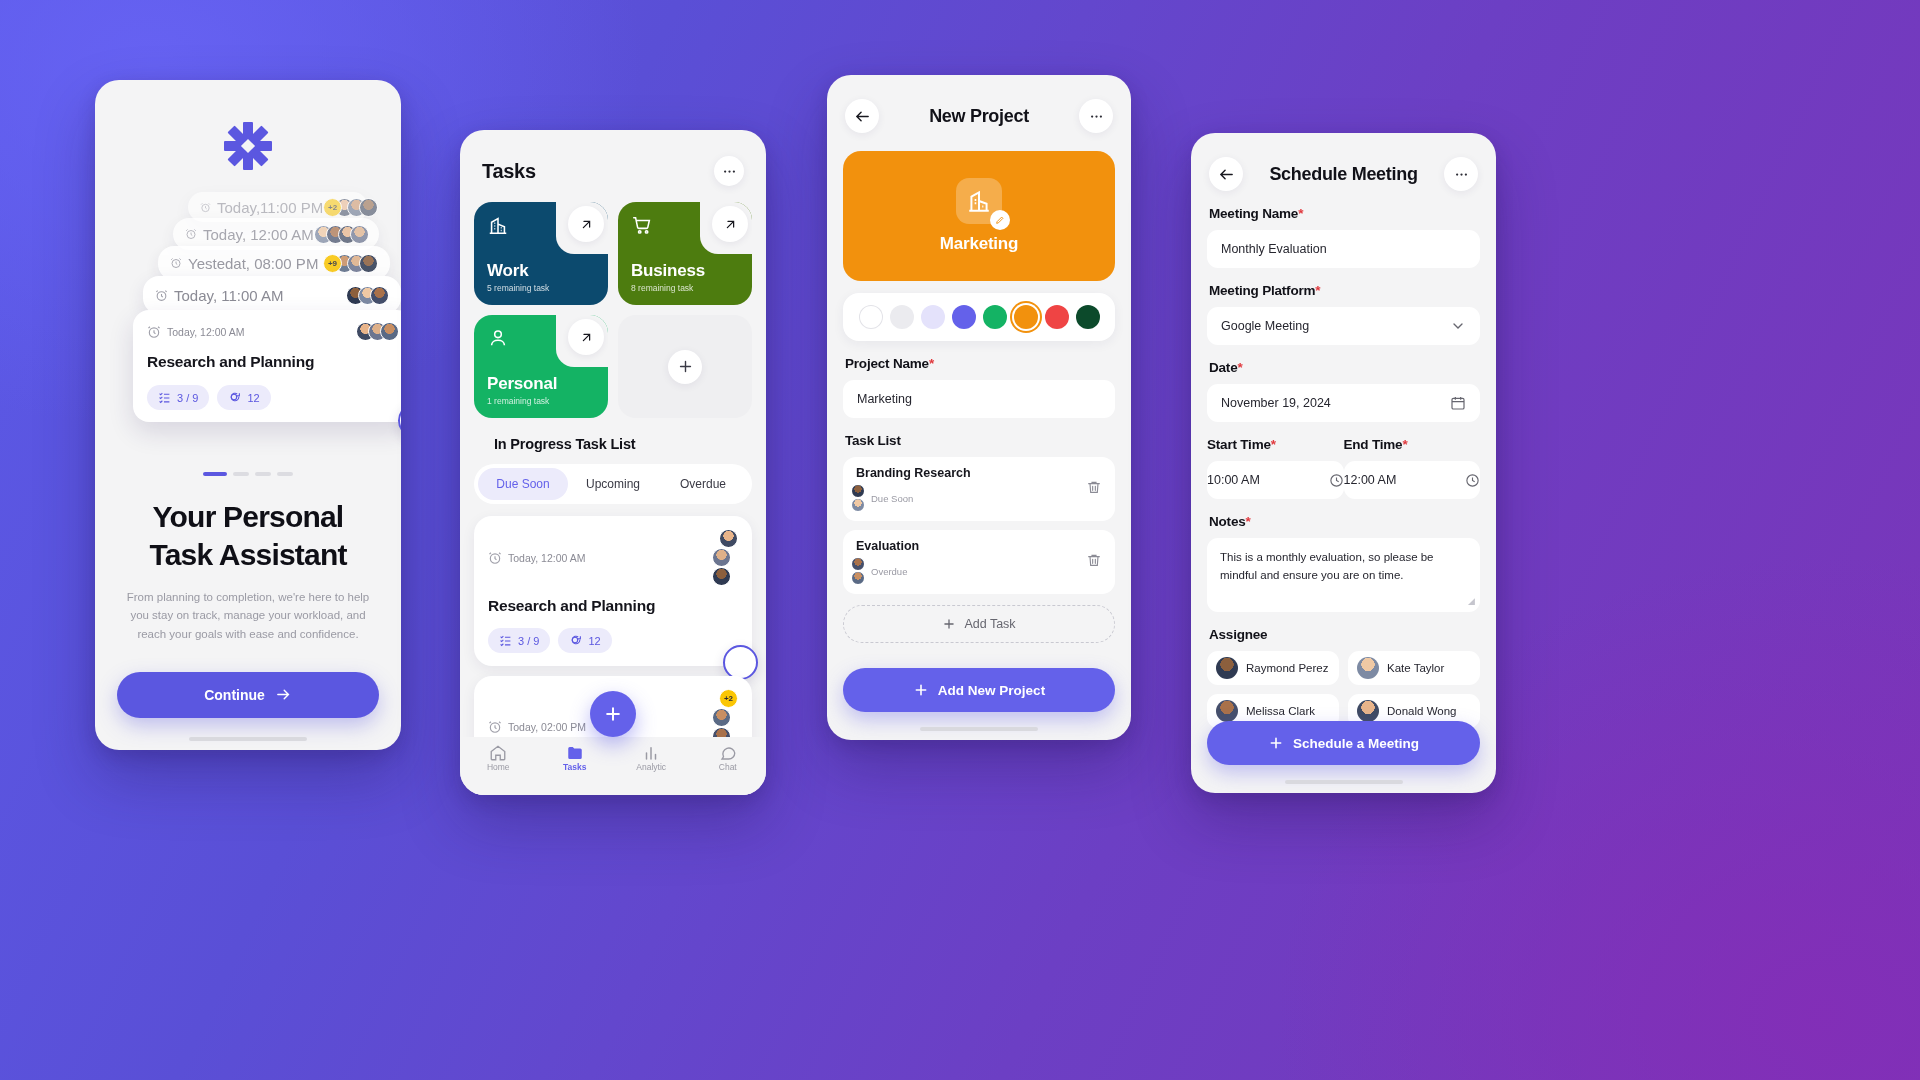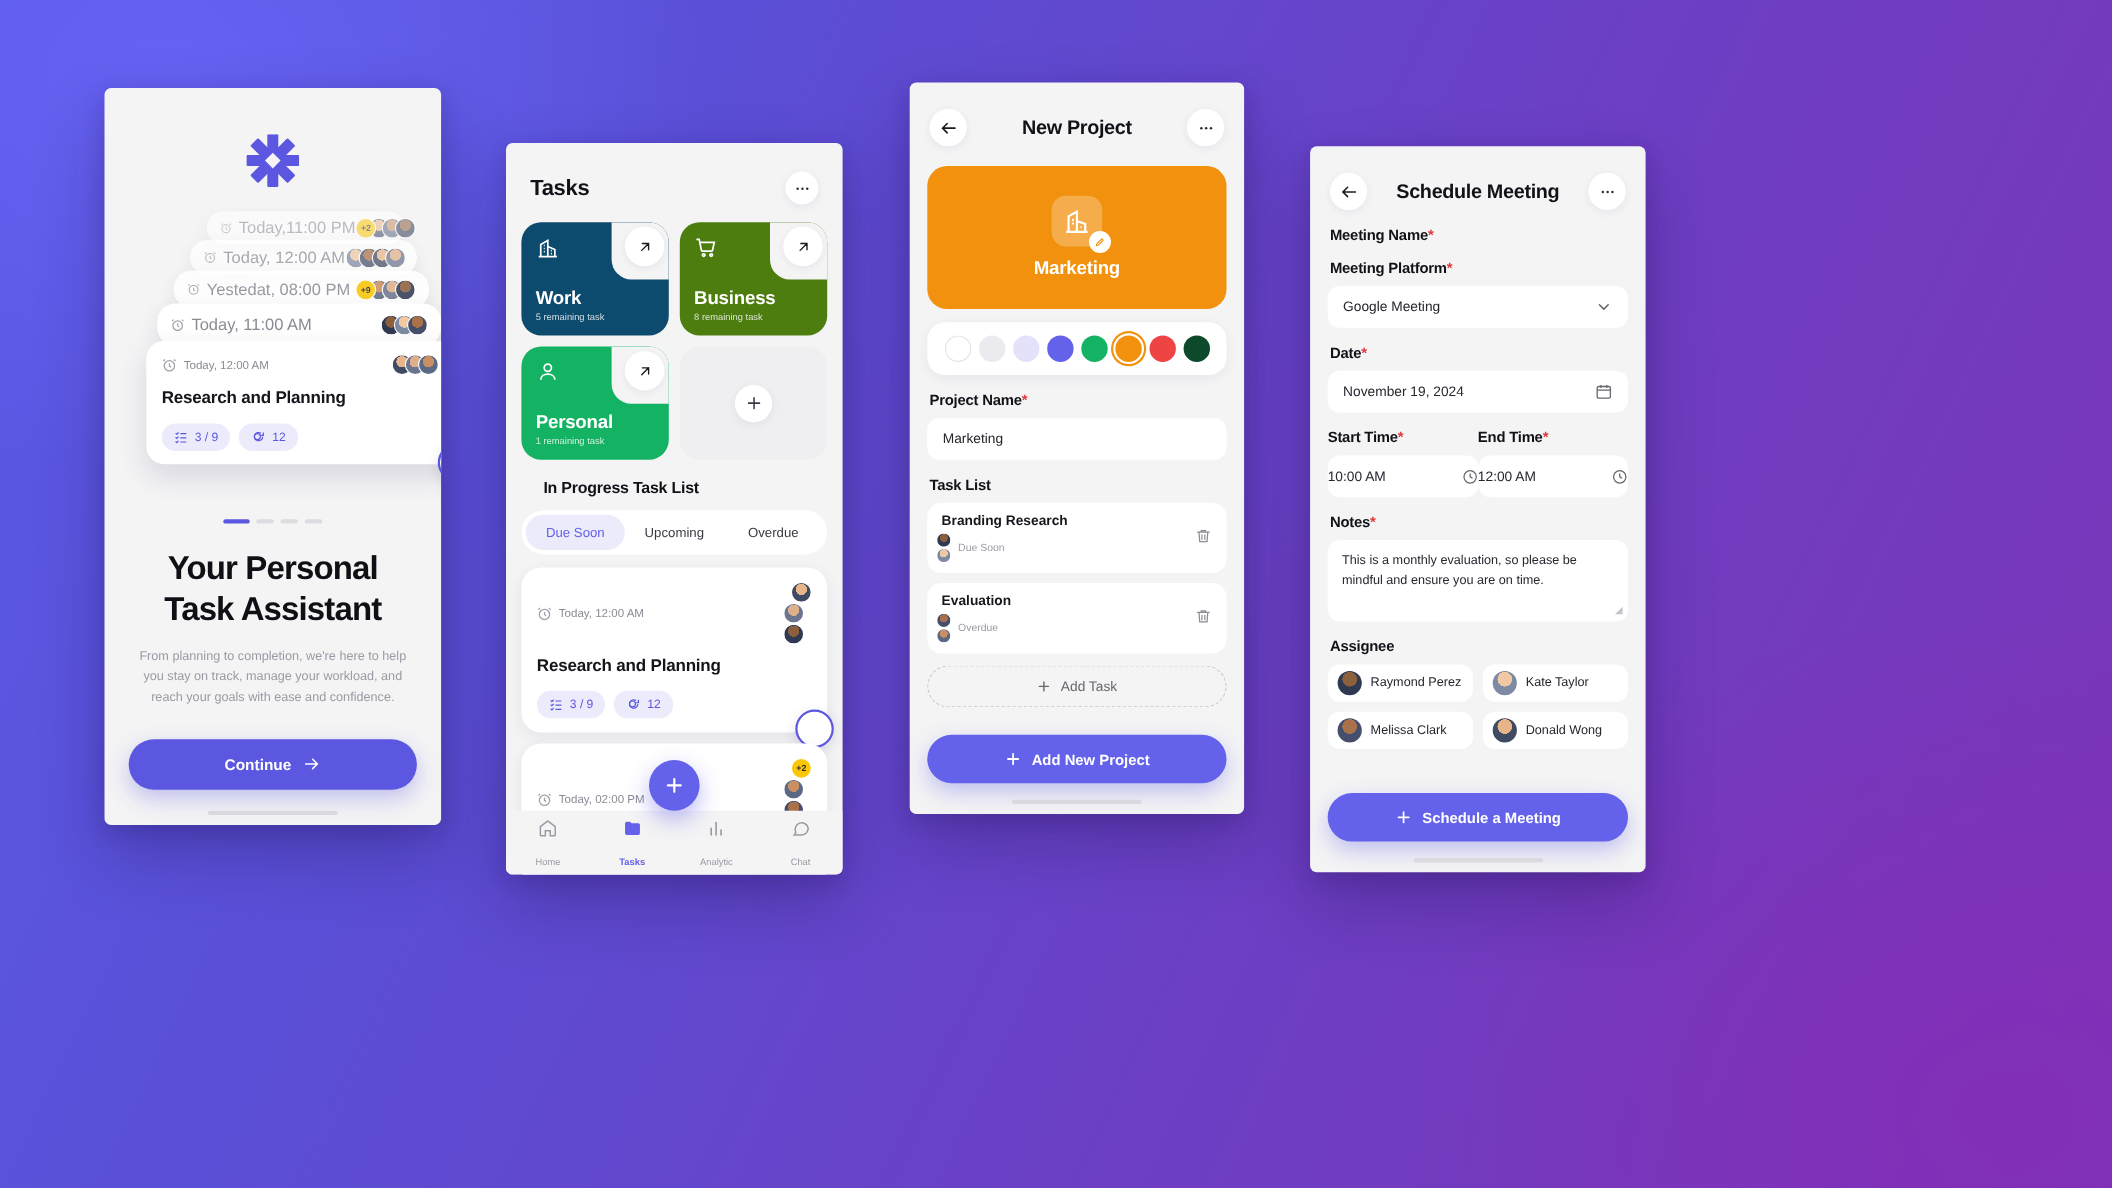--- a/index.html
+++ b/index.html
@@ -14,21 +14,21 @@
     background:
       radial-gradient(ellipse 700px 520px at 8% 6%, rgba(104,100,245,0.85) 0%, rgba(104,100,245,0) 70%),
       radial-gradient(ellipse 760px 640px at 95% 94%, rgba(131,46,183,0.9) 0%, rgba(131,46,183,0) 72%);
     pointer-events: none;
   }
 
   
   .phone {
     position: absolute;
     background: #f4f4f5;
-    border-radius: 6px;
+    border-radius: 24px;
     box-shadow: 0 28px 60px rgba(32,18,82,0.30), 0 6px 18px rgba(32,18,82,0.18);
     overflow: hidden;
   }
   #phone1 { left: 95px;   top: 80px;  width: 306px; height: 670px; }
   #phone2 { left: 460px;  top: 130px; width: 306px; height: 665px; }
   #phone3 { left: 827px;  top: 75px;  width: 304px; height: 665px; }
   #phone4 { left: 1191px; top: 133px; width: 305px; height: 660px; }
 
   .home-ind {
     position: absolute; bottom: 9px; left: 50%; transform: translateX(-50%);
@@ -154,21 +154,21 @@
   .fab {
     position:absolute; left:50%; transform:translateX(-50%); bottom: 58px;
     width: 46px; height: 46px; border-radius:50%; background:#6461ea;
     display:flex; align-items:center; justify-content:center;
     box-shadow: 0 8px 20px rgba(100,97,234,.45); z-index: 30;
   }
   .navbar {
     position:absolute; left:0; right:0; bottom:0; height: 58px; background:#f4f4f5;
     display:flex; align-items:flex-start; padding-top: 7px; z-index: 20;
   }
-  .navbar .ni { flex:1; display:flex; flex-direction:column; align-items:center; gap:16px; }
+  .navbar .ni { flex:1; display:flex; flex-direction:column; align-items:center; gap:0; }
   .navbar .ni span { font-size:8.5px; color:#9a9aa4; }
   .navbar .ni.on span { color:#6461ea; font-weight:600; }
 
   
   .hdr { display:flex; align-items:center; padding: 24px 18px 0; }
   .hdr h1 { flex:1; text-align:center; font-size:18px; font-weight:600; color:#111118; letter-spacing:-.3px; }
   .iconbtn {
     width:34px; height:34px; border-radius:50%; background:#fff;
     display:flex; align-items:center; justify-content:center; flex:none;
     box-shadow: 0 2px 8px rgba(40,30,90,.07);
@@ -690,20 +690,23 @@
           <circle cx="5" cy="12" r="1.8"></circle>
           <circle cx="12" cy="12" r="1.8"></circle>
           <circle cx="19" cy="12" r="1.8"></circle>
         </svg>
     </div>
   </div>
 
   <div class="lbl">
     <span>Meeting Name</span><span class="req">*</span>
   </div>
+  <div class="field">
+    <span>Monthly Evaluation</span>
+  </div>
 
   <div class="lbl">
     <span>Meeting Platform</span><span class="req">*</span>
   </div>
   <div class="field">
     <span>Google Meeting</span>
     <svg class="chev" width="16" height="16" viewBox="0 0 24 24" fill="none" stroke="#66666f" stroke-width="2" stroke-linecap="round">
         <path d="M6 9l6 6 6-6"></path>
       </svg>
   </div>

